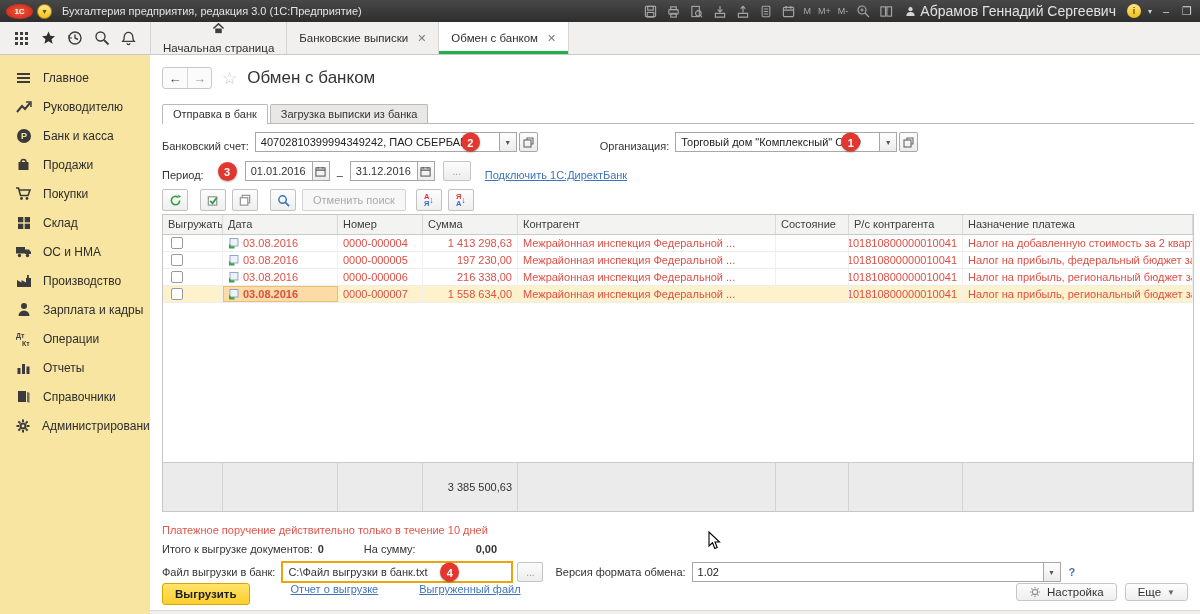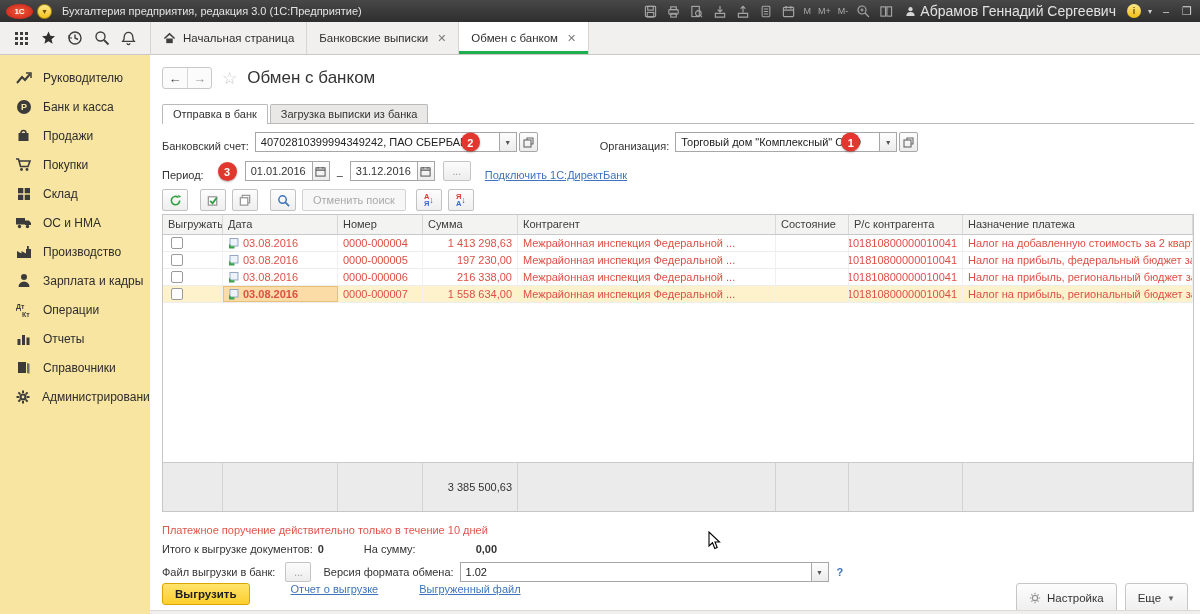--- a/index.html
+++ b/index.html
@@ -25,21 +25,21 @@
   .tb-caret { font-size:8px; color:#cfcfcf; }
   .tb-win { font-size:11px; color:#d6d6d6; width:14px; text-align:center; }
 
   
   .panelbar { height:33px; background:#f1f0ee; border-bottom:1px solid #c9c8c6; display:flex; align-items:stretch; flex:0 0 33px; }
   .pb-icons { width:150px; display:flex; align-items:center; justify-content:space-around; padding:0 8px; }
   .pb-icon { width:20px; height:20px; display:flex; align-items:center; justify-content:center; }
   .pb-icon svg { stroke:#3e3e3e; fill:none; stroke-width:1.4; }
   .ptab { display:flex; align-items:center; gap:7px; padding:0 12px; font-size:11.5px; color:#2f2f2f;
     border-right:1px solid #d6d5d3; position:relative; }
-  .ptab.first { border-left:1px solid #d6d5d3; }
+  .ptab.first { border-left:1px solid #d6d5d3;flex-direction:column; }
   .ptab.active { background:#fff; }
   .ptab.active::after { content:""; position:absolute; left:0; right:0; bottom:0; height:3px; background:#1fae4e; }
   .ptab .x { color:#7c7c7c; font-size:11px; margin-left:2px; }
   .ptab svg { stroke:#3e3e3e; fill:none; stroke-width:1.4; }
 
   
   .bodyrow { flex:1; display:flex; min-height:0; }
   .sidebar { width:150px; background:#f8e5a1; padding-top:8px; flex:0 0 150px; }
   .sb-item { height:29px; display:flex; align-items:center; gap:11px; padding-left:15px; font-size:12px; color:#2d2d2d; cursor:default; }
   .sb-ic { width:17px; height:17px; display:flex; align-items:center; justify-content:center; }
@@ -120,21 +120,21 @@
   .filerow { margin-top:6px; display:flex; align-items:center; height:22px; }
   .filebox { border:2px solid #eba410; background:#fff; height:22px; display:flex; align-items:center; padding:0 5px;
     width:232px; position:relative; }
   .help { color:#3e74bb; font-weight:bold; margin-left:8px; }
   .actions { display:flex; align-items:flex-start; height:26px;gap:23px; }
   .btn-upload { background:linear-gradient(#ffe36b,#fdcf2e); border:1px solid #d9a800; border-radius:3px;
     font-weight:bold; color:#1c1c1c; padding:4px 12px; font-size:11.5px; }
   .act-link { margin-left:18px; }
   .right-actions { margin-left:auto; display:flex; gap:8px; margin-right:6px; }
   .btn-plain { border:1px solid #c6c6c6; border-radius:3px; background:linear-gradient(#fdfdfd,#eeeeee);
-    padding:8px 12px; font-size:11.5px; color:#333; display:flex; align-items:center; gap:6px; }
+    padding:2px 12px; font-size:11.5px; color:#333; display:flex; align-items:center; gap:6px; }
   .btn-plain svg { stroke:#8a8a8a; fill:none; stroke-width:1.2; }
   .bottomstrip { height:4px; background:#f0efed; border-top:1px solid #d9d9d9; margin:0 -6px 0 -12px; margin-top:auto; }
 
   .cursor { position:absolute; left:708px; top:531px; z-index:50; pointer-events:none; }
 </style>
 </head>
 <body>
 
 <div class="app">
 
@@ -274,20 +274,30 @@
       <span>Обмен с банком</span>
       <span class="x">✕</span>
     </div>
   </div>
 
   <div class="bodyrow">
 
     <div class="sidebar">
       <div class="sb-item">
           <span class="sb-ic">
+            <svg width="15" height="12" viewBox="0 0 15 12">
+              <g stroke-width="2">
+                <path d="M1 2 h13 M1 6 h13 M1 10 h13"></path>
+              </g>
+            </svg>
+          </span>
+          <span>Главное</span>
+        </div>
+      <div class="sb-item">
+          <span class="sb-ic">
             <svg width="16" height="14" viewBox="0 0 16 14">
               <path d="M1 12 L6 6 L9 9 L14 3" fill="none" stroke-width="2"></path>
               <path d="M10 2 h5 v5" fill="none" stroke-width="1.5"></path>
             </svg>
           </span>
           <span>Руководителю</span>
         </div>
       <div class="sb-item">
           <span class="sb-ic">
             <svg width="16" height="16" viewBox="0 0 16 16">
@@ -616,20 +626,24 @@
 
       <div class="totalsrow">
         <span>Итого к выгрузке документов:</span>
         <b>0</b>
         <span style="margin-left:40px;">На сумму:</span>
         <b style="margin-left:60px;">0,00</b>
       </div>
 
       <div class="filerow">
         <span class="flabel">Файл выгрузки в банк:</span>
+        <div class="filebox">
+          <span>C:\Файл выгрузки в банк.txt</span>
+          <div class="badge" style="right:52px;">4</div>
+        </div>
         <div class="dots-btn" style="margin-left:4px;width:26px;">...</div>
         <span class="flabel" style="margin-left:12px;">Версия формата обмена:</span>
         <div class="fieldwrap">
           <div class="fieldbox" style="width:352px;">1.02</div>
           <div class="combo-btn">▼</div>
         </div>
         <span class="help">?</span>
       </div>
 
       <div class="actions">

